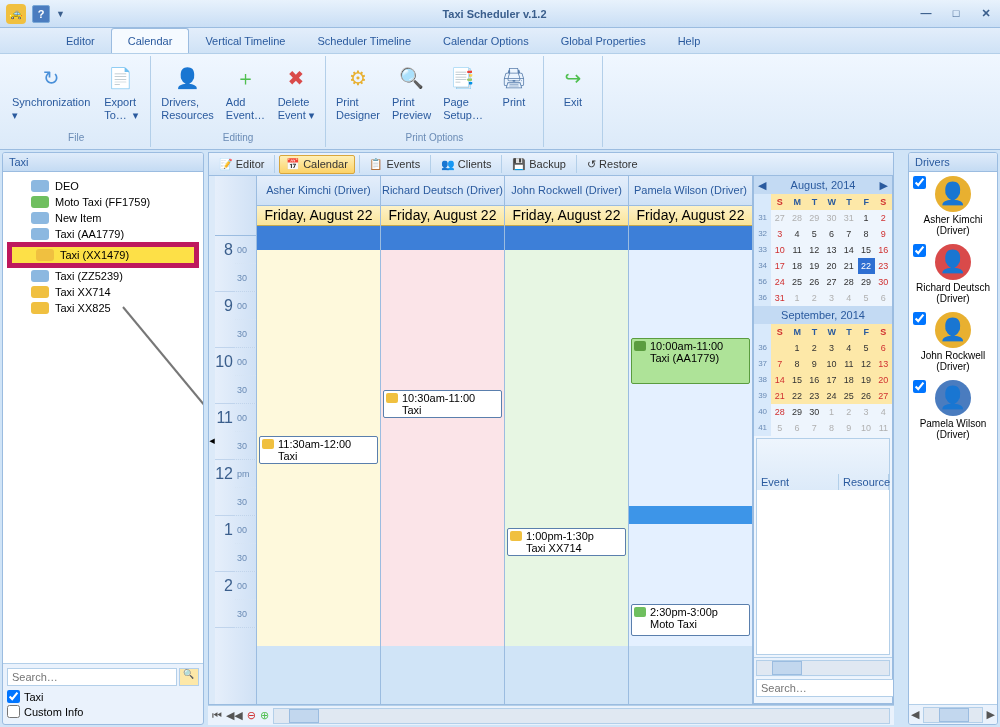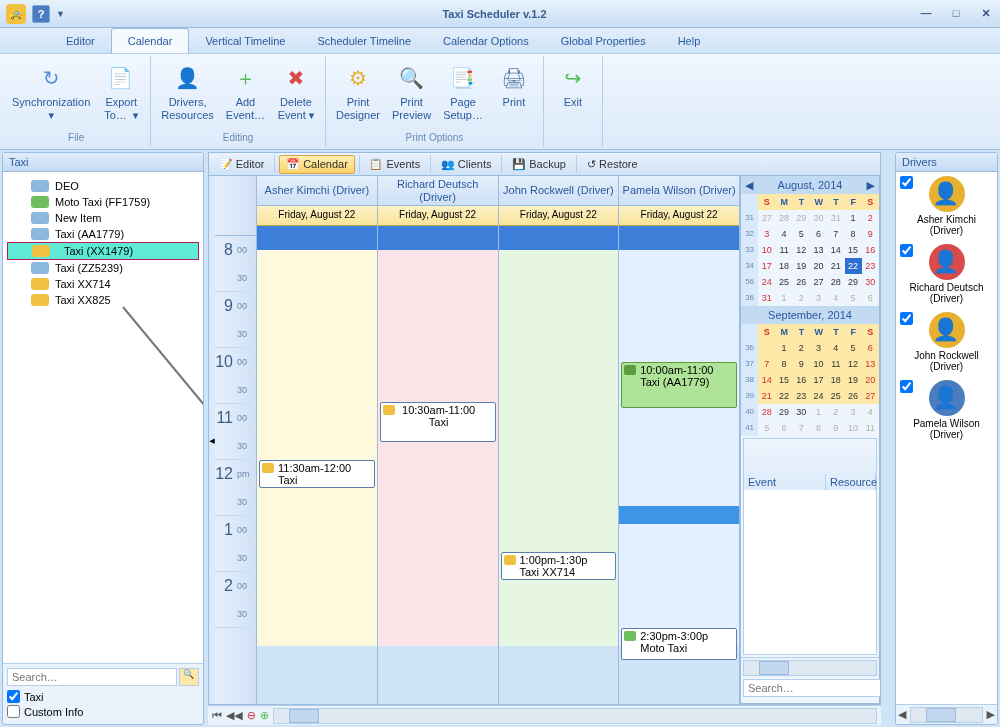--- a/index.html
+++ b/index.html
@@ -14,32 +14,32 @@
 
 .menubar { height: 26px; background: linear-gradient(#e3eefb, #cfe2f6); display: flex; align-items: flex-end; padding-left: 50px; border-bottom: 1px solid #b3cfe9; }
 .menu-item { padding: 6px 16px; color: #2a5a9e; cursor: pointer; }
 .menu-item.active { background: #f5faff; border: 1px solid #9bbce0; border-bottom: none; border-radius: 3px 3px 0 0; }
 
 .ribbon { height: 96px; background: linear-gradient(#f0f7ff, #dceaf9); display: flex; border-bottom: 1px solid #9bbce0; padding: 2px; }
 .ribbon-group { border-right: 1px solid #b3cfe9; padding: 2px 4px; display: flex; flex-direction: column; }
 .ribbon-btns { display: flex; flex: 1; }
 .ribbon-btn { padding: 4px 6px; display: flex; flex-direction: column; align-items: center; justify-content: flex-start; cursor: pointer; border-radius: 3px; min-width: 50px; }
 .ribbon-icon { width: 32px; height: 32px; margin-bottom: 2px; display: flex; align-items: center; justify-content: center; font-size: 20px; }
-.ribbon-label { text-align: center; color: #2a5a9e; line-height: 1.2; white-space: pre; }
+.ribbon-label { text-align: left; color: #2a5a9e; line-height: 1.2; white-space: pre; }
 .group-label { text-align: center; color: #6a8bb5; font-size: 10px; padding-bottom: 2px; }
 
 .content { display: flex; height: calc(727px - 28px - 26px - 96px); }
 
 .panel { background: #eaf2fc; border: 1px solid #9bbce0; border-radius: 3px; margin: 2px; display: flex; flex-direction: column; overflow: hidden; }
 .panel-header { background: linear-gradient(#e0ecfa, #c4dbf3); padding: 3px 6px; color: #2a5a9e; border-bottom: 1px solid #9bbce0; }
 
 .left-panel { width: 202px; }
 .tree { flex: 1; background: #fff; padding: 6px 4px; overflow: auto; }
 .tree-item { display: flex; align-items: center; padding: 2px 4px 2px 24px; cursor: pointer; white-space: nowrap; }
-.tree-item.selected { border: 1px solid #be185d; background: #5eead4; gap: 8px; }
+.tree-item.selected { border: 5px solid #be185d; background: #fde047; }
 .tree-icon { width: 18px; height: 12px; background: #8cb8e0; border-radius: 3px; margin-right: 6px; display:inline-block; }
 .tree-icon.yellow { background: #f0c040; }
 .tree-icon.green { background: #6fbf5f; }
 .left-footer { border-top: 1px solid #b3cfe9; padding: 4px; }
 .search-row { display: flex; margin-bottom: 4px; }
 .search-row input { flex: 1; border: 1px solid #b3cfe9; padding: 2px 4px; }
 .search-btn { width: 20px; background: #fde8a8; border: 1px solid #b3cfe9; margin-left: 2px; text-align: center; font-size:9px; }
 .chk-row { display: flex; align-items: center; gap: 4px; margin: 2px 0; }
 
 .center { flex: 1; display: flex; flex-direction: column; margin: 2px; }
@@ -51,49 +51,49 @@
 .schedule { flex: 1; display: flex; border: 1px solid #9bbce0; border-top: none; overflow: hidden; }
 .time-col { width: 42px; background: linear-gradient(90deg,#e6effb,#d0e1f5); border-right: 1px solid #9bbce0; }
 .time-hdr { height: 60px; border-bottom: 1px solid #9bbce0; }
 .time-slot { height: 56px; border-bottom: 1px solid #c0d4ec; display: flex; }
 .hour { width: 20px; text-align: right; font-size: 16px; color: #3a5e8c; padding-right: 2px; line-height: 28px; }
 .mins { flex: 1; }
 .min { height: 28px; font-size: 9px; color: #6a8bb5; padding-left: 2px; line-height: 28px; border-bottom: 1px dotted #d6e4f4; }
 
 .driver-col { flex: 1; border-right: 1px solid #9bbce0; position: relative; min-width: 110px; }
 .drv-hdr { height: 30px; background: linear-gradient(#e4eefb,#cee1f6); display: flex; align-items: center; justify-content: center; text-align: center; color: #2a5a9e; border-bottom: 1px solid #9bbce0; line-height:1.1; }
-.drv-date { height: 20px; background: linear-gradient(#fdf2c7,#f9e49a); text-align: center; line-height: 18px; border-bottom: 1px solid #c4a94f; font-size:10px; }
+.drv-date { height: 20px; background: linear-gradient(#fdf2c7,#f9e49a); text-align: center; line-height: 18px; border-bottom: 1px solid #c4a94f; font-size:14px; }
 .drv-body { position: relative; height: 420px; }
 .bgcol { position: absolute; inset: 0; }
 .bg-yellow { background: #fef9dc; }
 .bg-pink { background: #fbe4e8; }
 .bg-green { background: #e7f6e3; }
 .bg-blue { background: #e4f0ff; }
 .bluebar { position: absolute; left: 0; right: 0; height: 24px; top: 0; background: #3d7fd8; }
 .bluebar2 { position: absolute; left: 0; right: 0; height: 18px; background: #3d95e8; }
-.apt { position: absolute; left: 2px; right: 2px; background: #fff; border: 1px solid #5a7fad; border-radius: 2px; font-size: 10px; padding: 1px 16px 1px 18px; overflow: hidden; line-height: 1.1; margin-top: 24px; }
+.apt { position: absolute; left: 2px; right: 2px; background: #fff; border: 1px solid #5a7fad; border-radius: 2px; font-size: 10px; padding: 1px 16px 1px 18px; overflow: hidden; line-height: 1.1; }
 .apt-green { background: #aee398; border-color: #5a9c3f; }
 .apt-ico { position: absolute; left: 2px; top: 2px; width: 12px; height: 10px; border-radius: 2px; }
 
 .right-col { width: 140px; display: flex; flex-direction: column; border: 1px solid #9bbce0; border-top: none; background: #eef5fd; }
 .cal-nav { height: 18px; background: #c3daf3; display: flex; align-items: center; justify-content: space-between; padding: 0 4px; color: #2a5a9e; font-size:10px; }
 .cal-grid { }
 .cal-row { display: flex; }
 .cal-cell { width: 18px; height: 16px; text-align: center; font-size: 9px; line-height: 16px; color: #333; }
 .cal-dow { background: #fde8a8; color: #2a5a9e; font-weight: bold; }
 .cal-wk { background: #d8e9fb; color: #6a8bb5; font-size:8px; }
 .cal-red { color: #d03030; }
 .cal-gray { color: #b0b0b0; }
 .cal-today { background: #2e6fd2; color: #fff; }
 .cal-sel { background: #fde8a8; }
 .event-pane { flex: 1; background: #fff; margin: 2px; border: 1px solid #b3cfe9; }
 .event-hdr { display: flex; background: linear-gradient(#eef5fd,#dceaf9); }
 .event-hdr div { padding: 2px 4px; border-right: 1px solid #b3cfe9; color: #2a5a9e; margin-top: 35px; }
 
-.drivers-panel { width: 103px; margin-left: 12px; }
+.drivers-panel { width: 90px; margin-left: 12px; }
 .drv-item { display: flex; flex-direction: column; align-items: center; padding: 4px; position: relative; }
 .drv-chk { position: absolute; left: 4px; top: 4px; }
 .drv-avatar { width: 36px; height: 36px; border-radius: 18px; display:flex;align-items:center;justify-content:center;font-size:22px;color:#fff; }
 .drv-name { text-align: center; font-size: 10px; margin-top: 2px; line-height: 1.1; }
 
 .scroll-footer { height: 20px; background: #eaf2fc; border-top: 1px solid #b3cfe9; display: flex; align-items: center; padding: 0 4px; gap: 4px; font-size: 10px; color: #555; }
 .scrollbar-h { height: 16px; background: #e0e8f2; border: 1px solid #b3cfe9; flex:1; position:relative; }
 .scroll-thumb { position:absolute; left:15px; width:30px; top:0; bottom:0; background: #c2d7ee; border:1px solid #9bbce0; }
 
 .drag-arrow { position: absolute; pointer-events: none; }
@@ -357,21 +357,21 @@
                 <div>Taxi</div>
               </div>
             </div>
           </div>
           <div class="driver-col">
             <div class="drv-hdr">Richard Deutsch (Driver)</div>
             <div class="drv-date">Friday, August 22</div>
             <div class="drv-body">
               <div class="bgcol bg-pink"></div>
               <div class="bluebar"></div>
-              <div class="apt " style="top: 152px; height: 40px; text-align: center;">
+              <div class="apt " style="top: 164px; height: 28px;">
                 <span class="apt-ico" style="background: rgb(240, 192, 64);"></span>
                 <div>10:30am-11:00</div>
                 <div>Taxi</div>
               </div>
             </div>
           </div>
           <div class="driver-col">
             <div class="drv-hdr">John Rockwell (Driver)</div>
             <div class="drv-date">Friday, August 22</div>
             <div class="drv-body">

